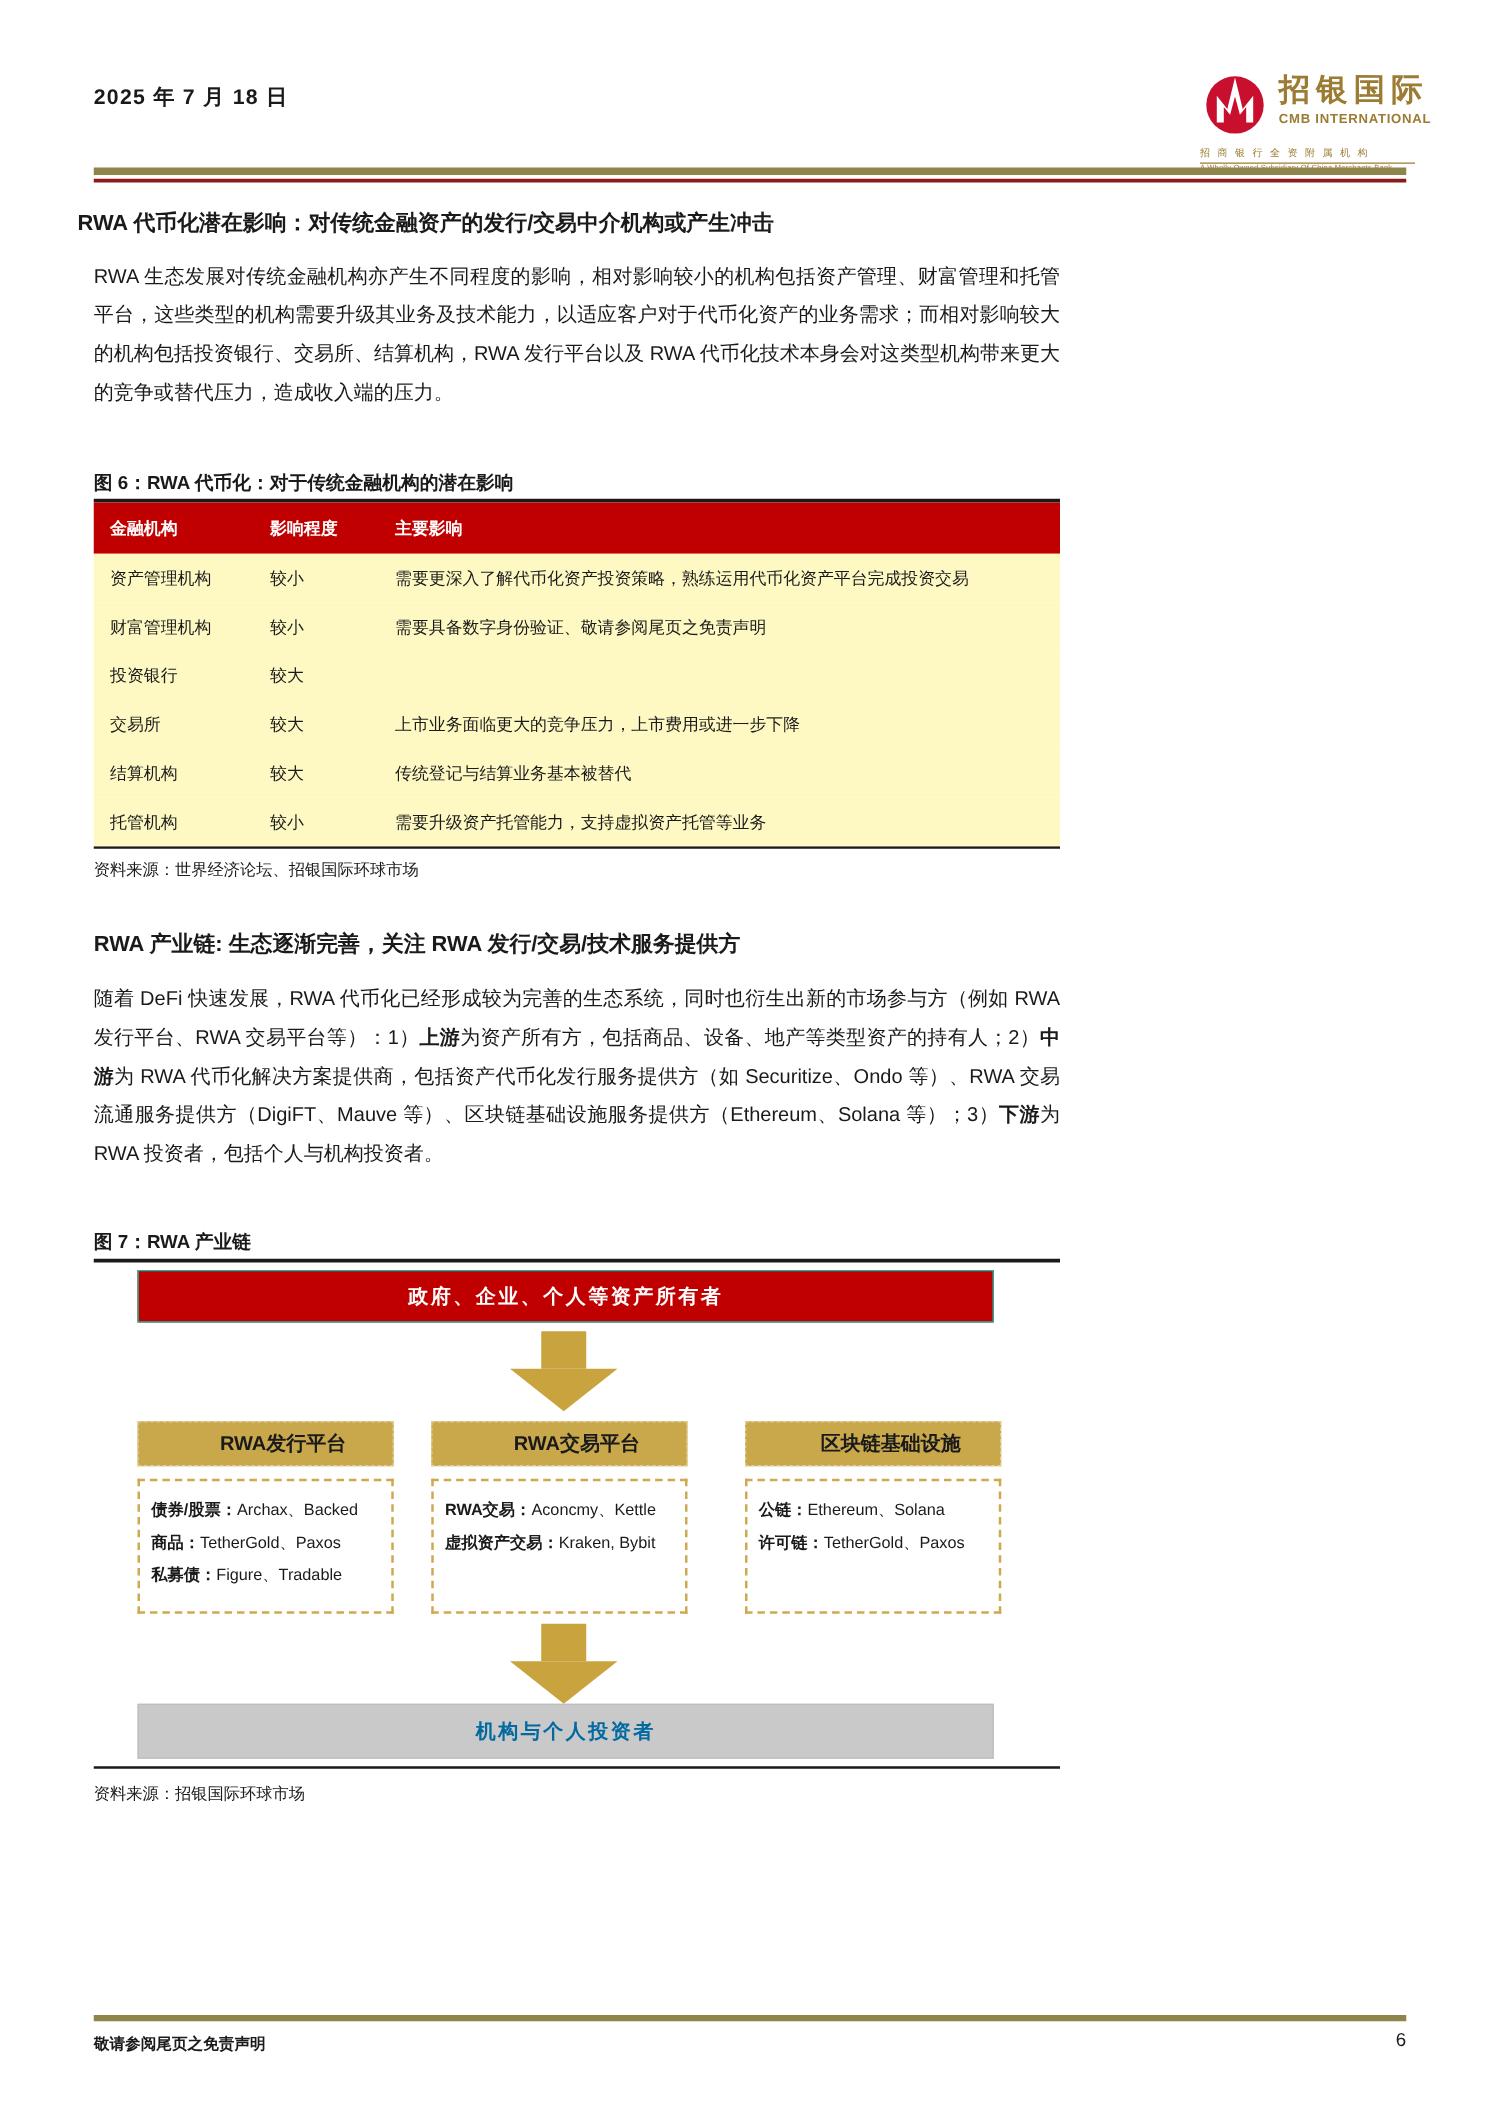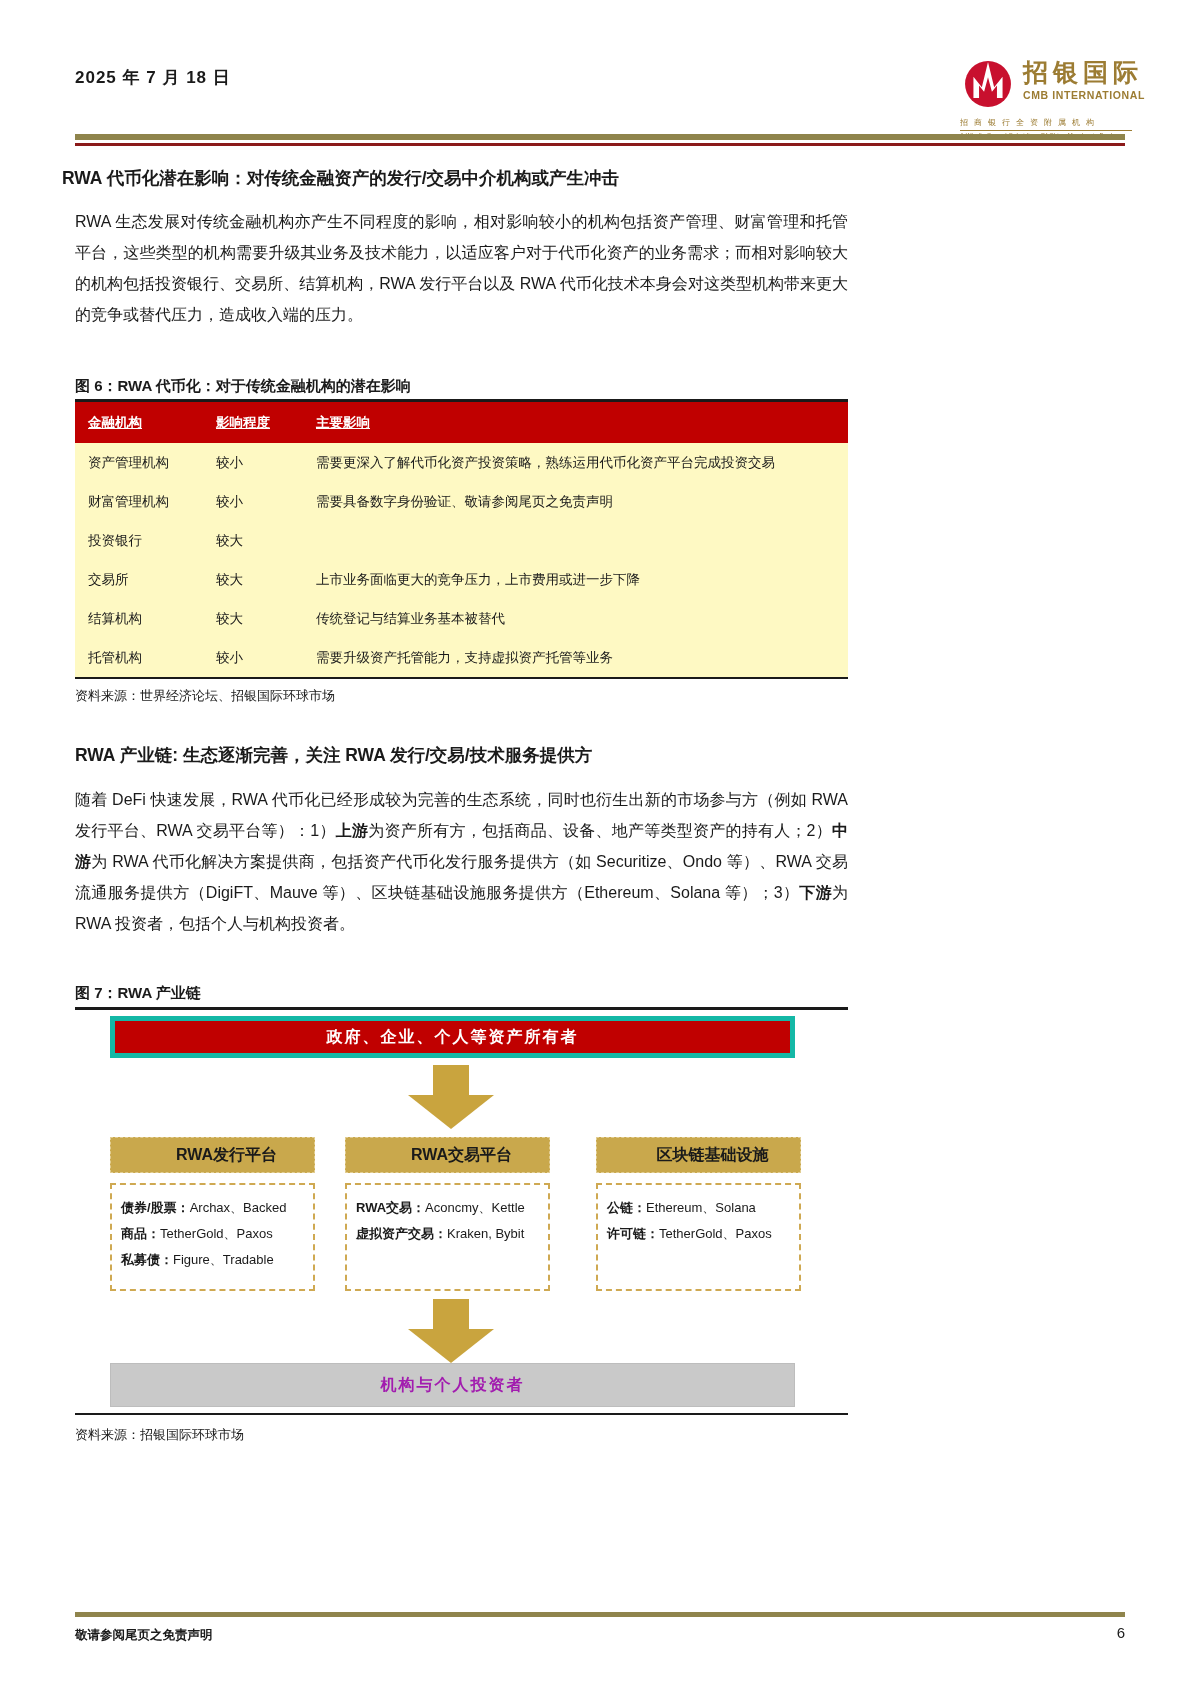--- a/index.html
+++ b/index.html
@@ -25,35 +25,35 @@
   .para1 { top:206px; }
   .para2 { top:784px; }
   .para b { font-weight:700; }
   .h2 { position:absolute; left:75px; top:743px; width:780px; font-size:17.5px; font-weight:700; }
 
   
   .fig-title { position:absolute; left:75px; font-size:15px; font-weight:700; }
   .fig6-title { top:377px; }
   .table { position:absolute; left:75px; top:399px; width:773px; border-top:3px solid #1a1a1a; border-bottom:2px solid #1a1a1a; }
   .t-row { display:grid; grid-template-columns:128px 100px 1fr; align-items:center; }
-  .t-head { background:#c00000; color:#ffffff; font-weight:700; height:41px; font-size:13.5px;text-decoration:underline; }
+  .t-head { background:#c00000; color:#ffffff; font-weight:700; height:41px; font-size:13.5px; }
   .t-body-row { height:39px; font-size:13.5px; background:#fef9c3; }
   .t-cell { padding-left:13px; white-space:nowrap; overflow:hidden; }
   .source { position:absolute; left:75px; font-size:13px; color:#1a1a1a; }
   .fig6-source { top:687px; }
 
   
   .fig7-title { top:984px; }
   .fig7 { position:absolute; left:75px; top:1007px; width:773px; height:412px; }
   .f7-line-top { position:absolute; left:0; top:0; width:773px; height:3px; background:#1a1a1a; }
   .f7-line-bottom { position:absolute; left:0; top:406px; width:773px; height:2px; background:#1a1a1a; }
-  .f7-red-box { position:absolute; left:35px; top:9px; width:685px; height:42px; background:#c00000; border:5px solid #14b8a6;
+  .f7-red-box { position:absolute; left:35px; top:9px; width:685px; height:42px; background:#c00000; border:1px solid #14b8a6;
                 color:#fff; font-size:16px; font-weight:700; letter-spacing:2px; display:flex; align-items:center; justify-content:center; }
   .f7-gray-box { position:absolute; left:35px; top:356px; width:685px; height:44px; background:#c9c9c9; border:1px solid #bdbdbd;
-                 color:#a21caf; font-size:16px; font-weight:700; letter-spacing:2px; display:flex; align-items:center; justify-content:center; }
+                 color:#0369a1; font-size:16px; font-weight:700; letter-spacing:2px; display:flex; align-items:center; justify-content:center; }
   .arrow { position:absolute; width:88px; display:flex; flex-direction:column; align-items:center; }
   .arrow-1 { left:332px; top:58px; }
   .arrow-2 { left:332px; top:292px; }
   .arrow-stem { width:36px; height:30px; background:#c9a43e; }
   .arrow-head { width:0; height:0; border-left:43px solid transparent; border-right:43px solid transparent; border-top:34px solid #c9a43e; }
   .f7-col-head { position:absolute; top:130px; width:205px; height:36px; background:#c9a84c; border:1px dashed #e2cd92;
                  display:flex; align-items:center; justify-content:center; font-size:16px; font-weight:700; color:#1a1a1a;padding-left:28px; }
   .f7-col-detail { position:absolute; top:176px; width:205px; height:108px; background:#fff; border:2px dashed #cfa952;
                    padding:10px 8px 0 9px; font-size:13px; line-height:26px; white-space:nowrap; overflow:hidden; }
   .f7-col-detail .lbl { font-weight:700; }

